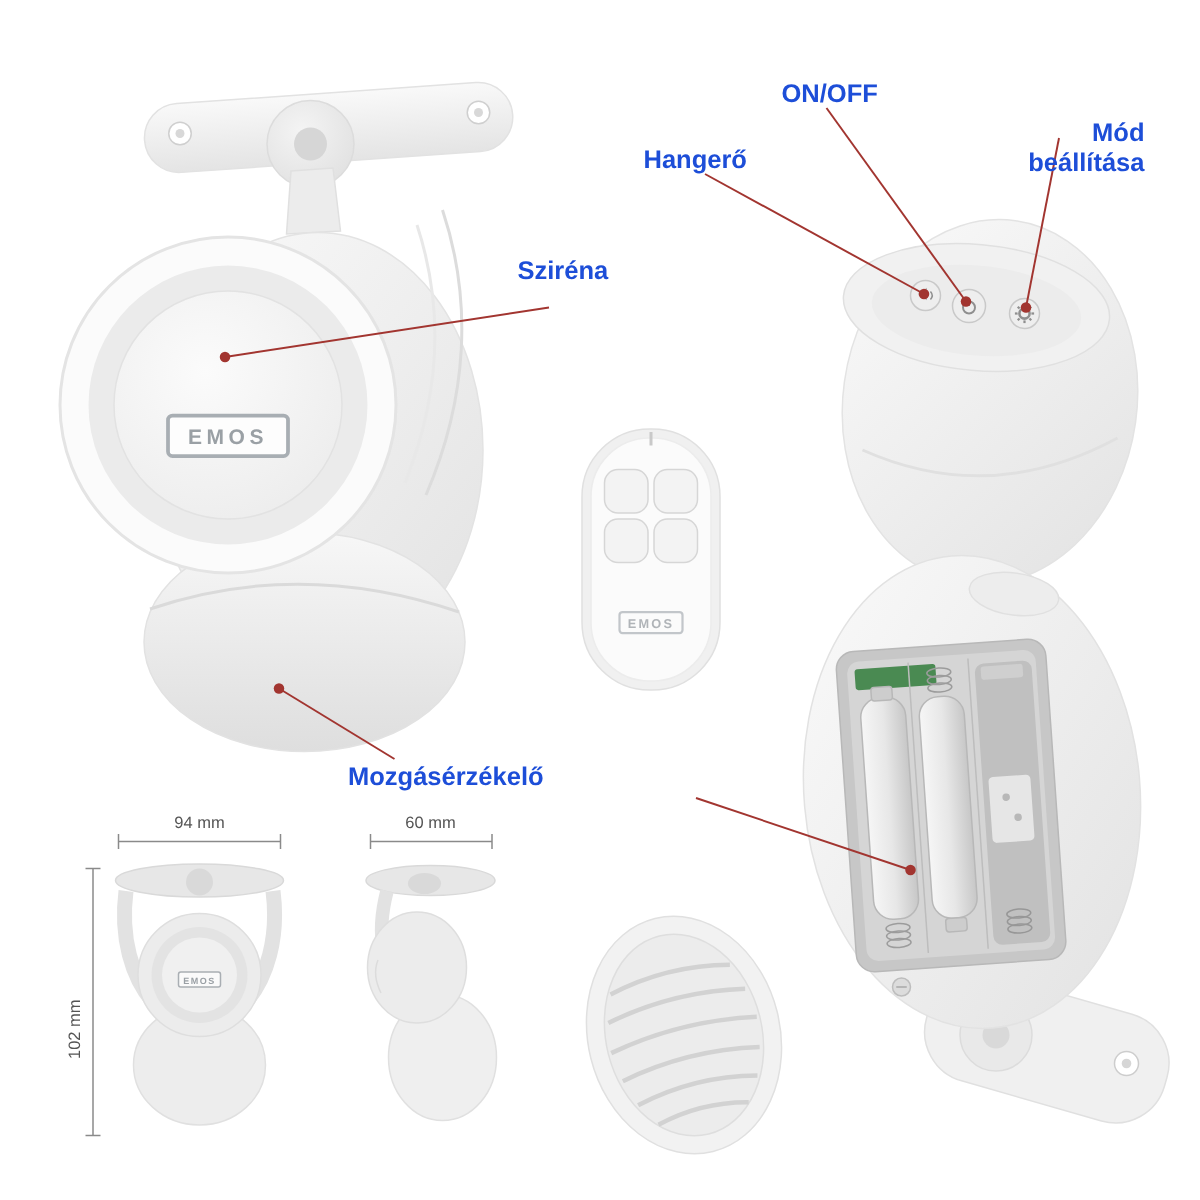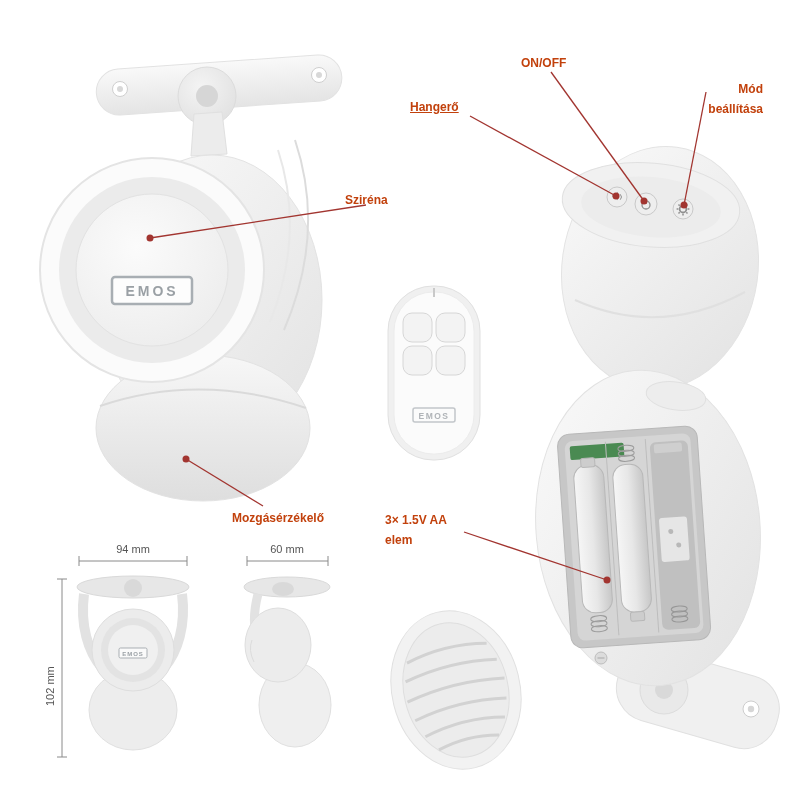--- a/index.html
+++ b/index.html
@@ -1,19 +1,19 @@
 <!DOCTYPE html>
 <html><head>
 <meta charset="utf-8">
 <style>
   html,body{margin:0;padding:0;background:#fff;}
   .stage{position:relative;width:800px;height:800px;background:#fff;overflow:hidden;
          font-family:"Liberation Sans", sans-serif;}
   .stage svg{position:absolute;left:0;top:0;}
-  .label{position:absolute;font-weight:bold;font-size:12px;color:#c2410c;white-space:nowrap;line-height:20px;}
+  .label{position:absolute;font-weight:bold;font-size:17px;color:#1d4ed8;white-space:nowrap;line-height:20px;}
   .label.right{text-align:right;}
   .dim{position:absolute;font-size:11px;color:#555;white-space:nowrap;width:40px;text-align:center;}
   .dim.vert{transform:rotate(-90deg);transform-origin:0 0;width:auto;}
 </style>
 </head>
 <body>
 
 <div class="stage">
 
 <svg width="800" height="800" viewBox="0 0 800 800">
@@ -251,30 +251,26 @@
       <line x1="263" y1="506" x2="186" y2="459"></line>
           <circle cx="186" cy="459" r="3.5" stroke="none"></circle>
     </g>
     <g>
       <line x1="464" y1="532" x2="607" y2="580"></line>
           <circle cx="607" cy="580" r="3.5" stroke="none"></circle>
     </g>
   </g>
 </svg>
 
-<div class="label" style="left:345px;top:190px;">Sziréna</div>
+<div class="label" style="left:345px;top:171px;">Sziréna</div>
 <div class="label" style="left:521px;top:53px;">ON/OFF</div>
-<div class="label" style="left:410px;top:97px;text-decoration:underline;">Hangerő</div>
+<div class="label" style="left:429px;top:97px;">Hangerő</div>
 <div class="label right" style="right:37px;top:47px;margin-top:32px;">
   <div>Mód</div>
   <div>beállítása</div>
 </div>
 <div class="label" style="left:232px;top:508px;">Mozgásérzékelő</div>
-<div class="label" style="left:385px;top:510px;">
-  <div>3× 1.5V AA</div>
-  <div>elem</div>
-</div>
 
 <div class="dim" style="left:113px;top:543px;">94 mm</div>
 <div class="dim" style="left:267px;top:543px;">60 mm</div>
 <div class="dim vert" style="left:44px;top:706px;">102 mm</div>
 
 </div>
 
 </body></html>

